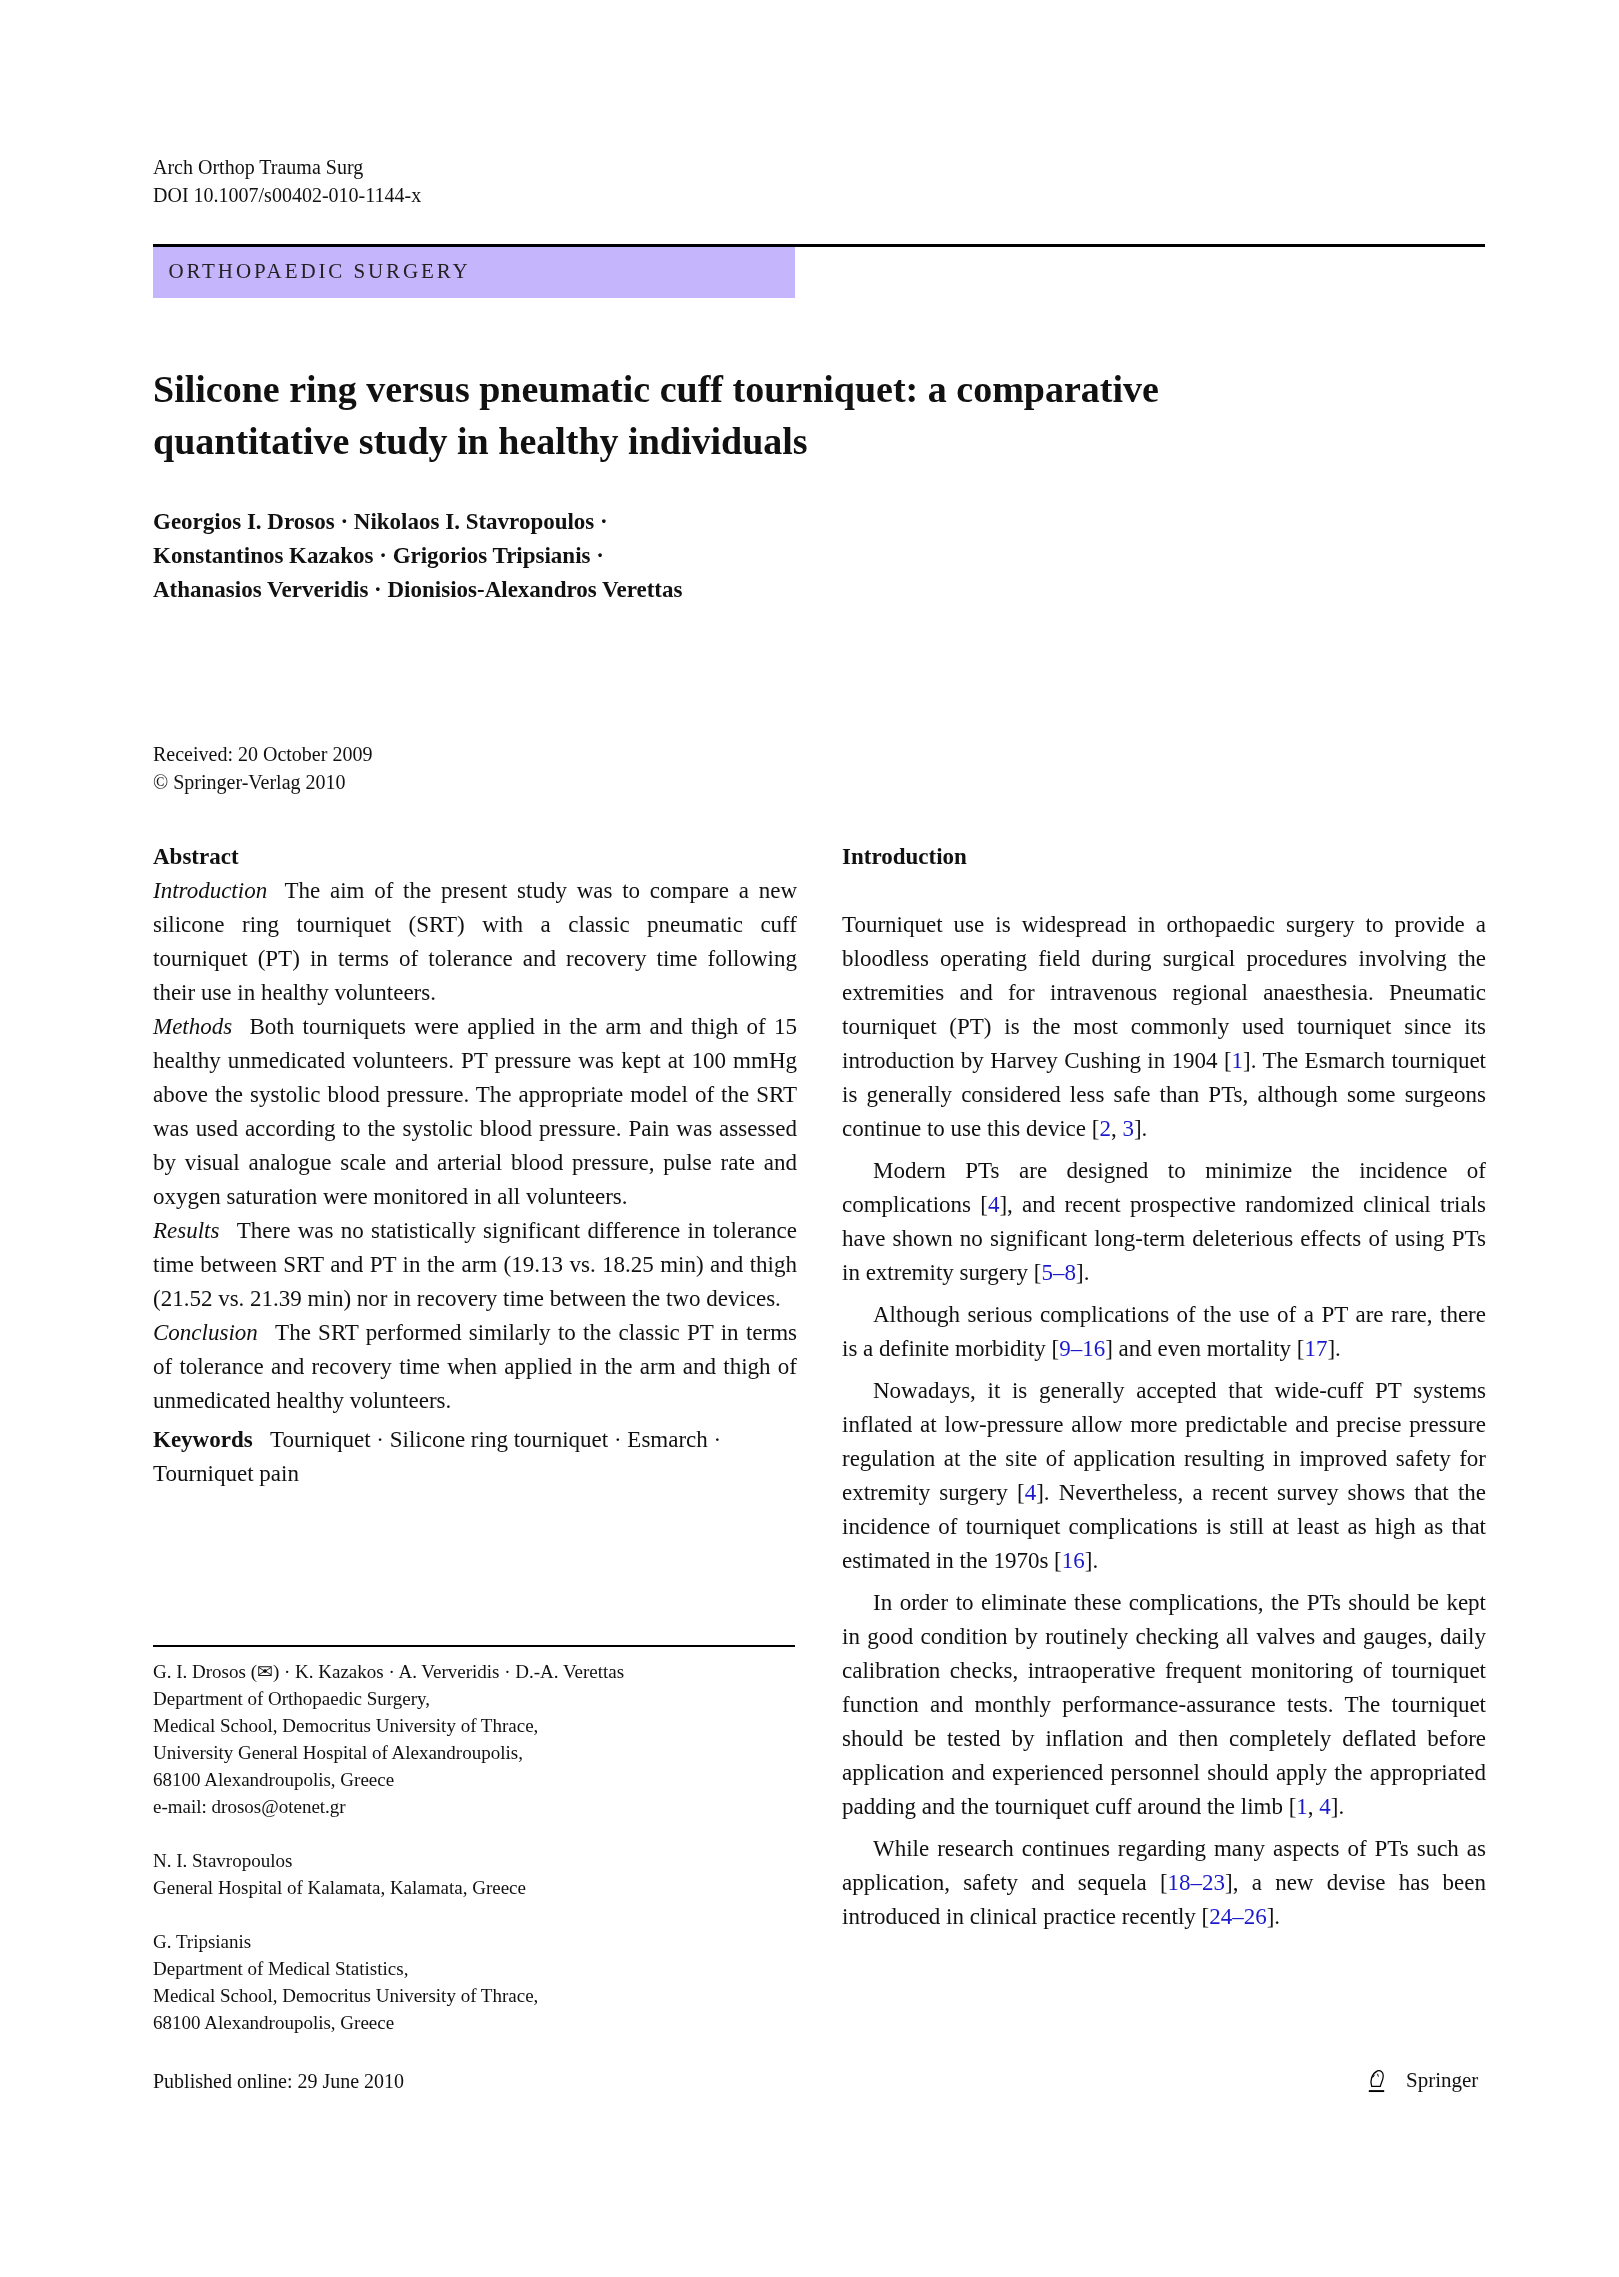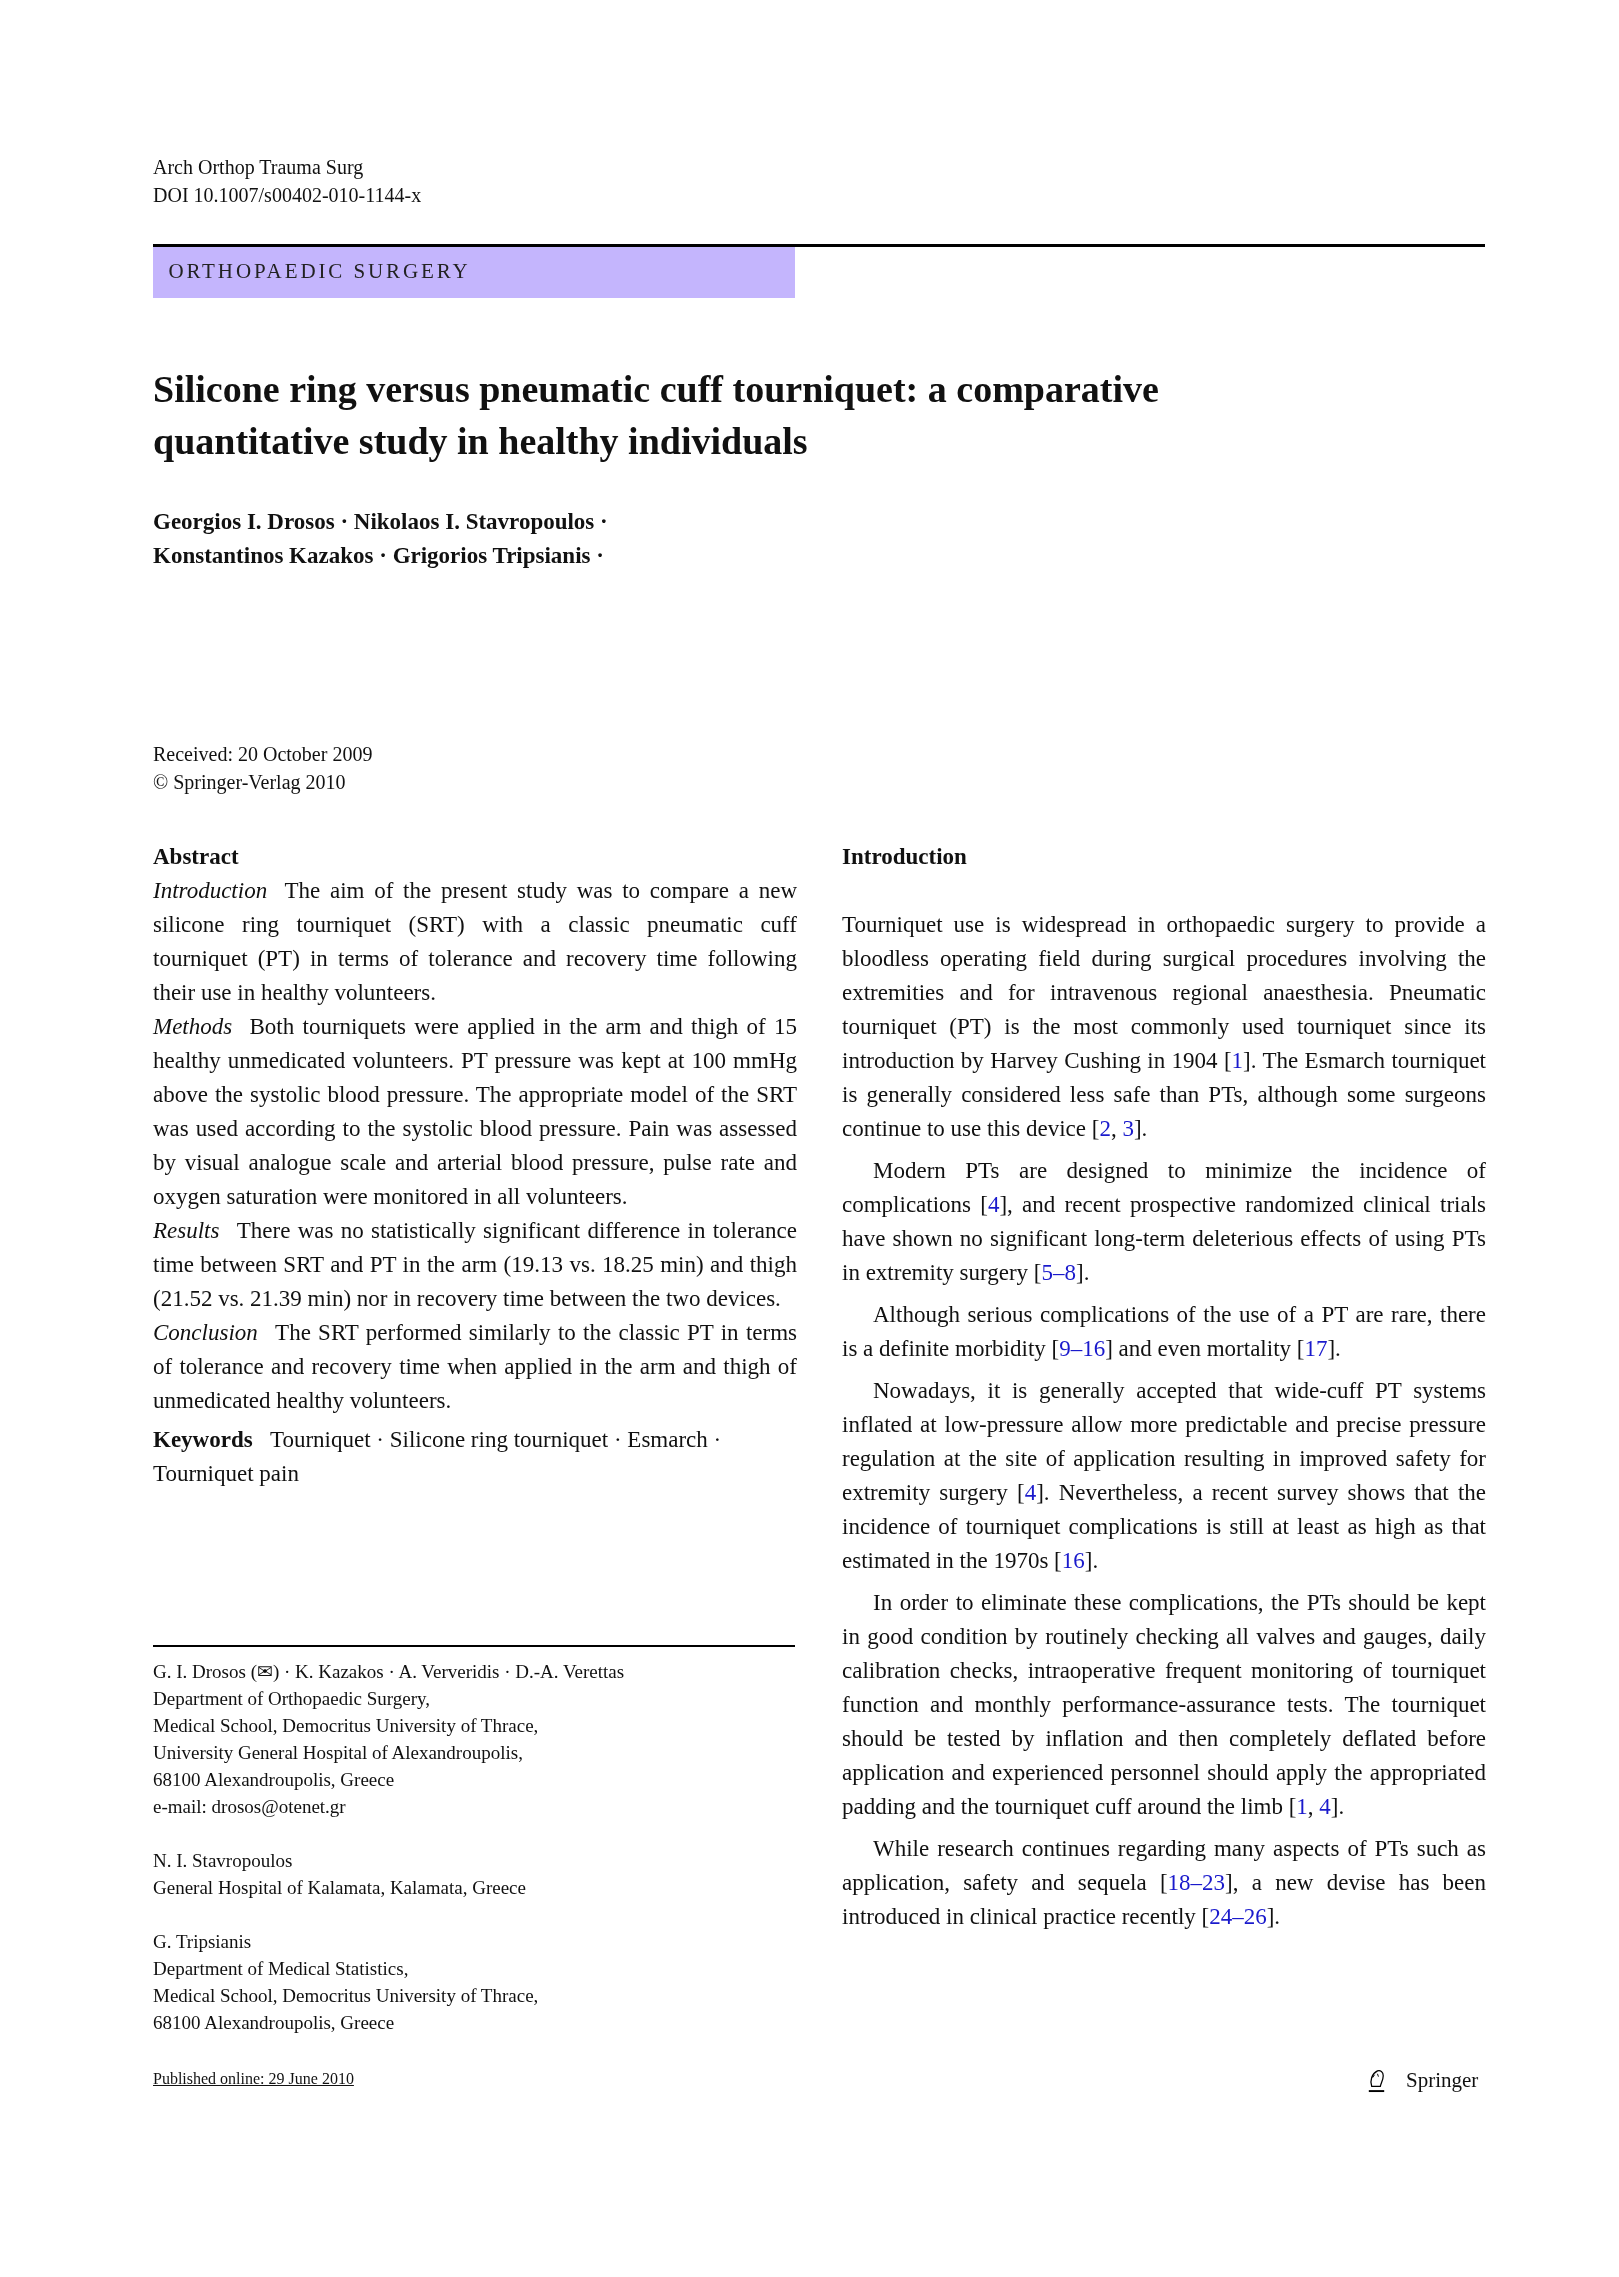--- a/index.html
+++ b/index.html
@@ -21,21 +21,21 @@
   .h { font-weight: bold; }
   .lbl { font-style: italic; margin-right: 17.3px; }
   .kw-label { font-weight: bold; margin-right: 17.3px; }
   .para { margin: 0; }
   .indent { text-indent: 31px; margin-top: 8px; }
   .ref { color: #1a1acc; }
   .rule-affil { left: 153px; top: 1645px; width: 642px; height: 1.9px; background: #000; }
   .affil { left: 153px; top: 1645px; width: 653px; font-size: 19px; line-height: 27px; }
   .affil-block { margin-top: 12.5px; }
   .affil-gap { margin-top: 27px; }
-  .footer-left { left: 153px; top: 2070px; font-size: 16px; text-decoration: underline; }
+  .footer-left { left: 153px; top: 2070px; font-size: 20px; }
   .footer-right { left: 1364px; top: 2067px; font-size: 21px; display: flex; align-items: center; gap: 17px; }
   .logo { width: 25px; height: 27px; }
 </style>
 </head>
 <body>
 
 <div class="abs journal">
   <div>Arch Orthop Trauma Surg</div>
   <div>DOI 10.1007/s00402-010-1144-x</div>
 </div>
@@ -45,20 +45,21 @@
 </div>
 
 <div class="abs title">
   <div>Silicone ring versus pneumatic cuff tourniquet: a comparative</div>
   <div>quantitative study in healthy individuals</div>
 </div>
 
 <div class="abs authors">
   <div>Georgios I. Drosos · Nikolaos I. Stavropoulos ·</div>
   <div>Konstantinos Kazakos · Grigorios Tripsianis ·</div>
+  <div>Athanasios Ververidis · Dionisios-Alexandros Verettas</div>
 </div>
 
 <div class="abs received">
   <div>Received: 20 October 2009</div>
   <div>© Springer-Verlag 2010</div>
 </div>
 
 <div class="abs col col-left">
   <div class="h">Abstract</div>
   <p class="para"><span class="lbl">Introduction</span><span>The aim of the present study was to compare a new silicone ring tourniquet (SRT) with a classic pneumatic cuff tourniquet (PT) in terms of tolerance and recovery time following their use in healthy volunteers.</span></p>

